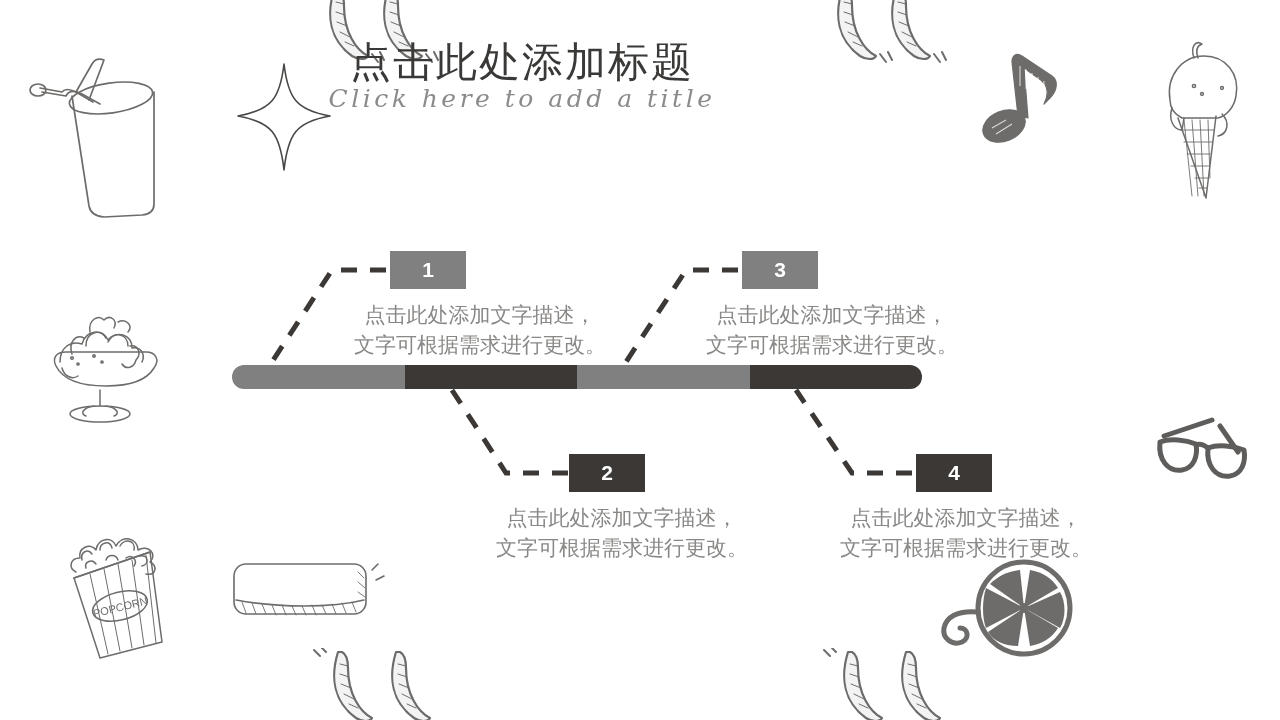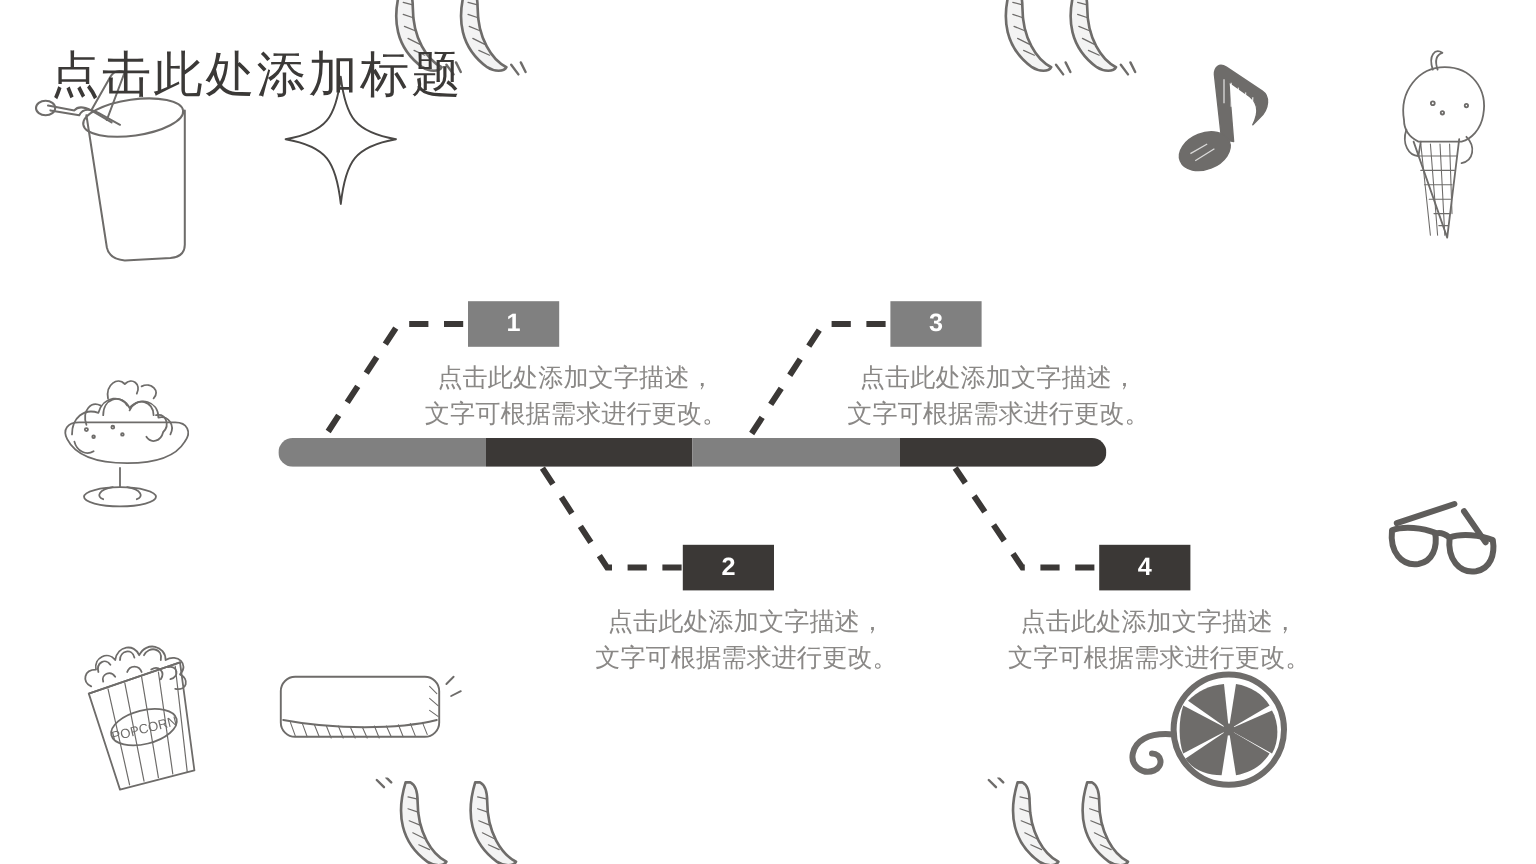--- a/index.html
+++ b/index.html
@@ -29,22 +29,21 @@
     pointer-events: none;
   }
   .doodle svg { display: block; }
 
   
   .title-block {
     position: absolute;
     left: 0;
     top: 38px;
     width: 1044px;
-    text-align: left;
-    margin-left: 42px;
+    text-align: center;
   }
   .title-cn {
     font-family: "DejaVu Serif", "Liberation Serif", serif;
     font-size: 41px;
     line-height: 48px;
     color: #3b3937;
     letter-spacing: 2px;
     font-weight: 400;
   }
   .title-en {
@@ -389,20 +388,21 @@
       </g>
       <g stroke="#6e6c6a" stroke-width="2" stroke-linecap="round">
         <path d="M8 8 L2 2"></path>
           <path d="M14 4 L10 0"></path>
       </g>
     </svg>
   </div>
 
   <div class="title-block">
     <div class="title-cn">点击此处添加标题</div>
+    <div class="title-en">Click here to add a title</div>
   </div>
 
   <svg class="connector">
     <g fill="none" stroke="#3b3836" stroke-width="5" stroke-dasharray="16 13" stroke-linecap="butt">
       <path d="M386 270 L332 270 L268 368"></path>
       <path d="M568 473 L506 473 L452 390"></path>
       <path d="M738 270 L686 270 L622 368"></path>
       <path d="M912 473 L852 473 L796 390"></path>
     </g>
   </svg>

